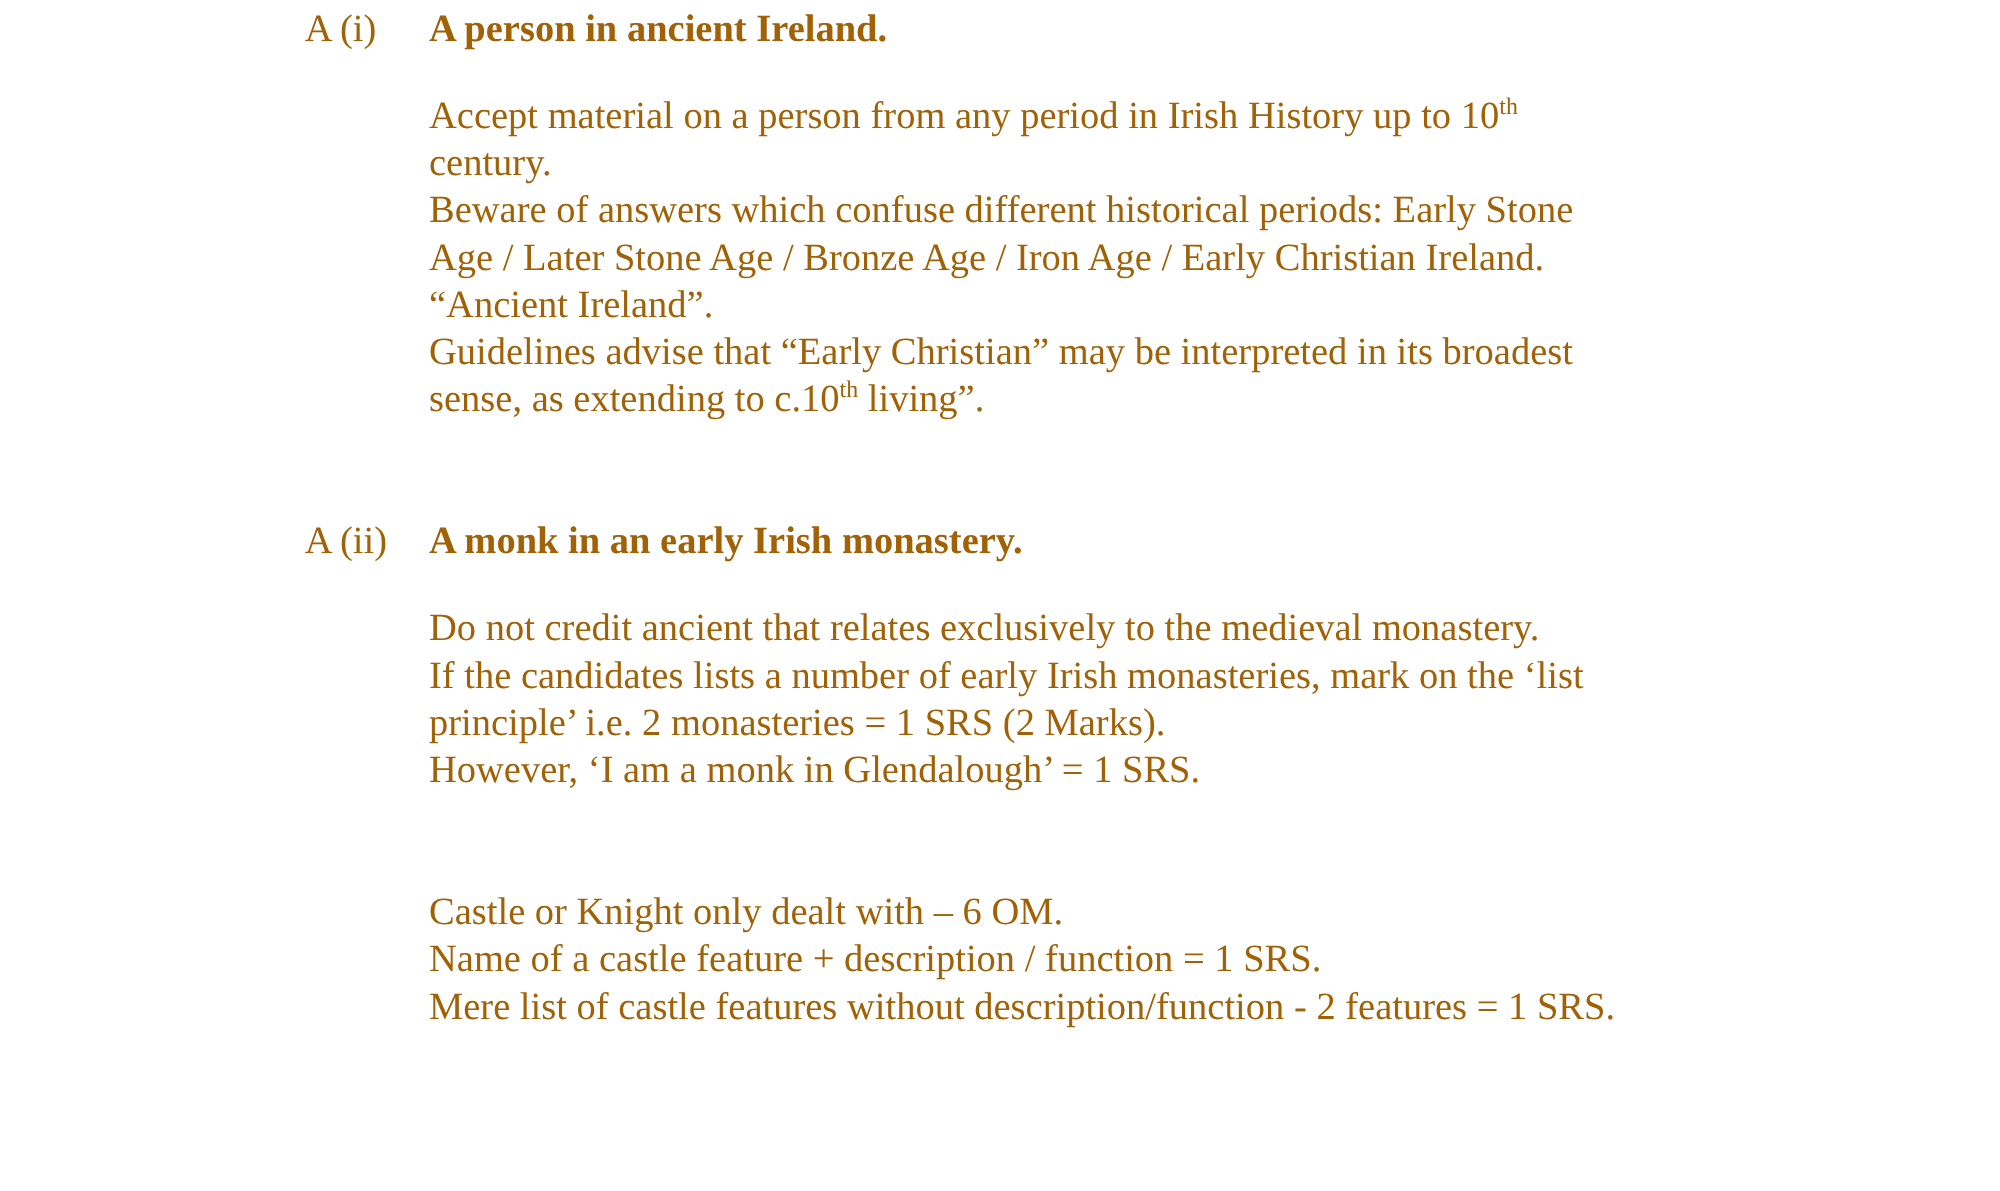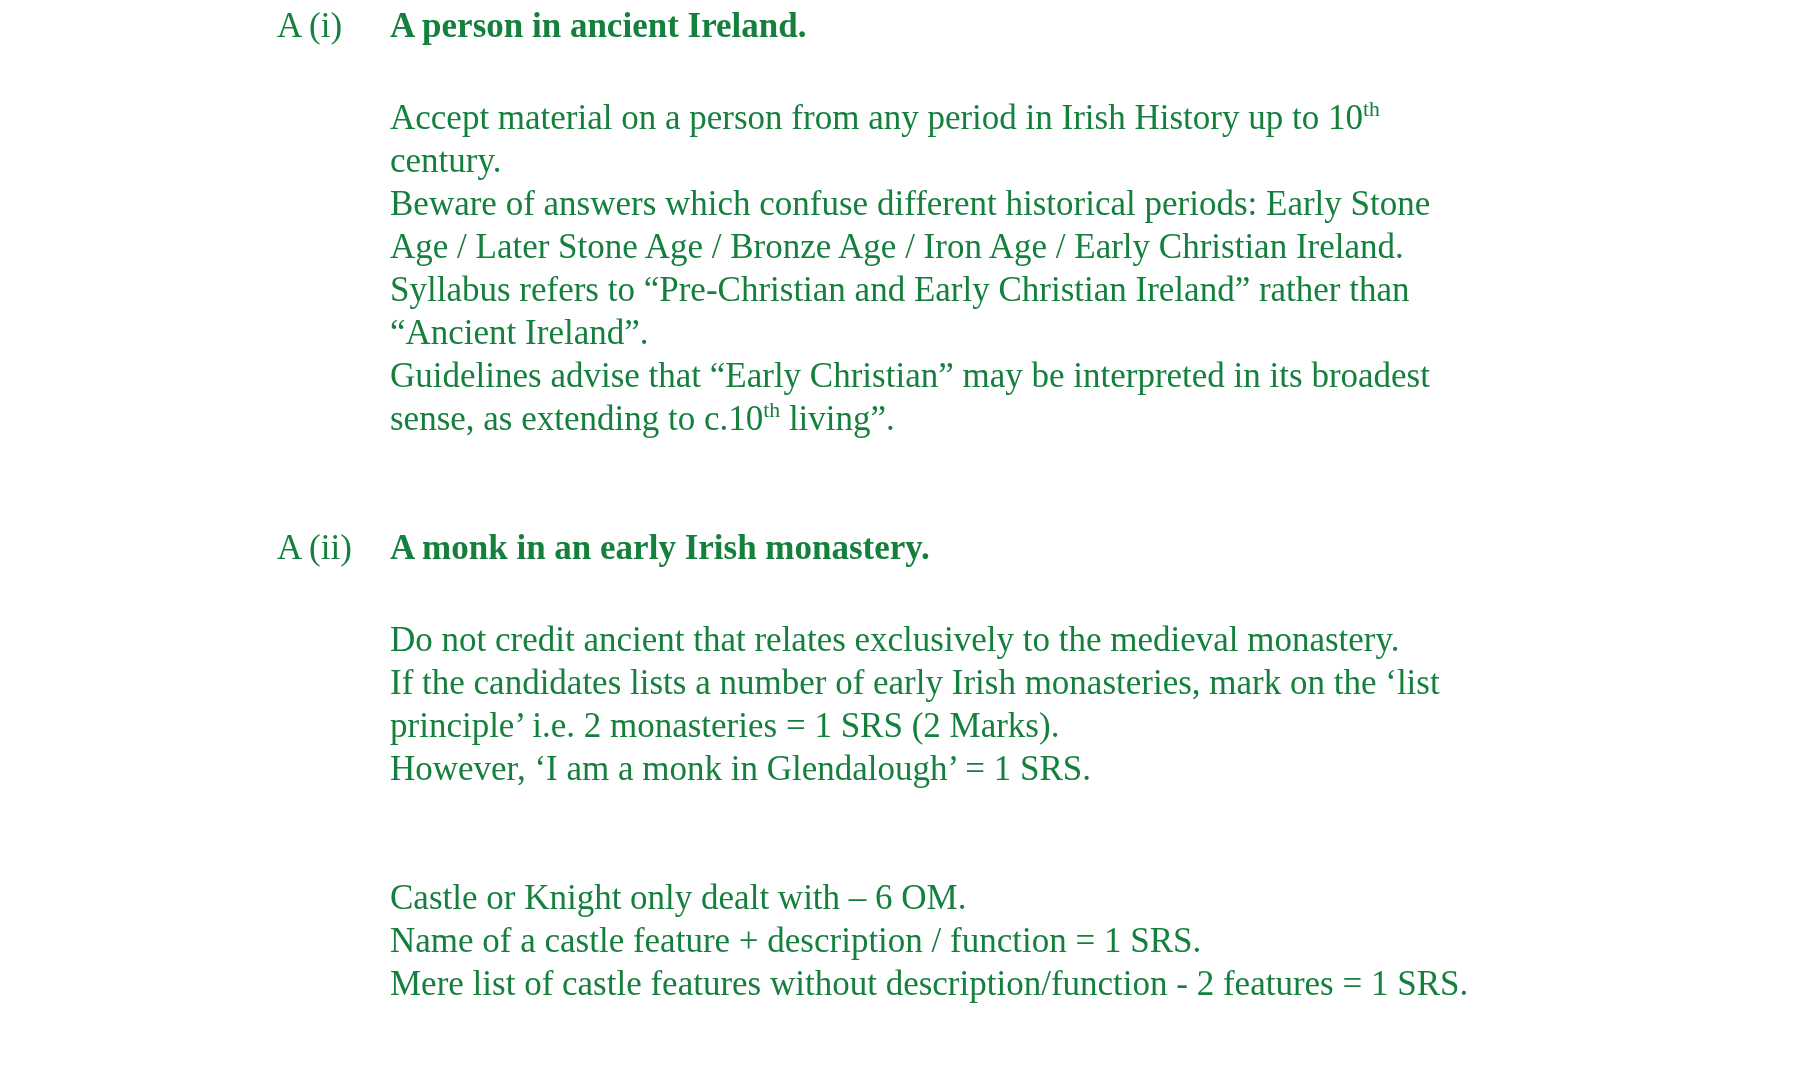--- a/index.html
+++ b/index.html
@@ -9,28 +9,28 @@
     height: 1083px;
     overflow: hidden;
   }
   .page {
     width: 1818px;
     height: 1083px;
     padding: 4px 0 0 277px;
     font-family: "Liberation Serif", "DejaVu Serif", serif;
     font-size: 35px;
     line-height: 43px;
-    color: #15803d;
+    color: #a16207;
     background: #ffffff;
   }
   .section + .section { margin-top: 86px; }
   .section-heading { display: flex; white-space: nowrap; }
   .heading-label { flex: 0 0 113px; width: 113px; }
   .heading-title { font-weight: bold; }
-  .section-body { margin-left: 113px; margin-top: 49px; }
+  .section-body { margin-left: 113px; margin-top: 36px; }
   .body-line { white-space: nowrap; }
   .body-line sup {
     font-size: 0.62em;
     line-height: 0;
     vertical-align: super;
   }
 </style>
 </head>
 <body>
 
@@ -39,21 +39,20 @@
   <div class="section">
     <div class="section-heading">
       <div class="heading-label">A (i)</div>
       <div class="heading-title">A person in ancient Ireland.</div>
     </div>
     <div class="section-body">
         <div class="body-line"><span>Accept material on a person from any period in Irish History up to 10</span><sup>th</sup></div>
         <div class="body-line"><span>century.</span></div>
         <div class="body-line"><span>Beware of answers which confuse different historical periods: Early Stone</span></div>
         <div class="body-line"><span>Age / Later Stone Age / Bronze Age / Iron Age / Early Christian Ireland.</span></div>
-        <div class="body-line"><span>Syllabus refers to “Pre-Christian and Early Christian Ireland” rather than</span></div>
         <div class="body-line"><span>“Ancient Ireland”.</span></div>
         <div class="body-line"><span>Guidelines advise that “Early Christian” may be interpreted in its broadest</span></div>
         <div class="body-line"><span>sense, as extending to c.10</span><sup>th</sup><span> living”.</span></div>
       </div>
   </div>
 
   <div class="section">
     <div class="section-heading">
       <div class="heading-label">A (ii)</div>
       <div class="heading-title">A monk in an early Irish monastery.</div>

